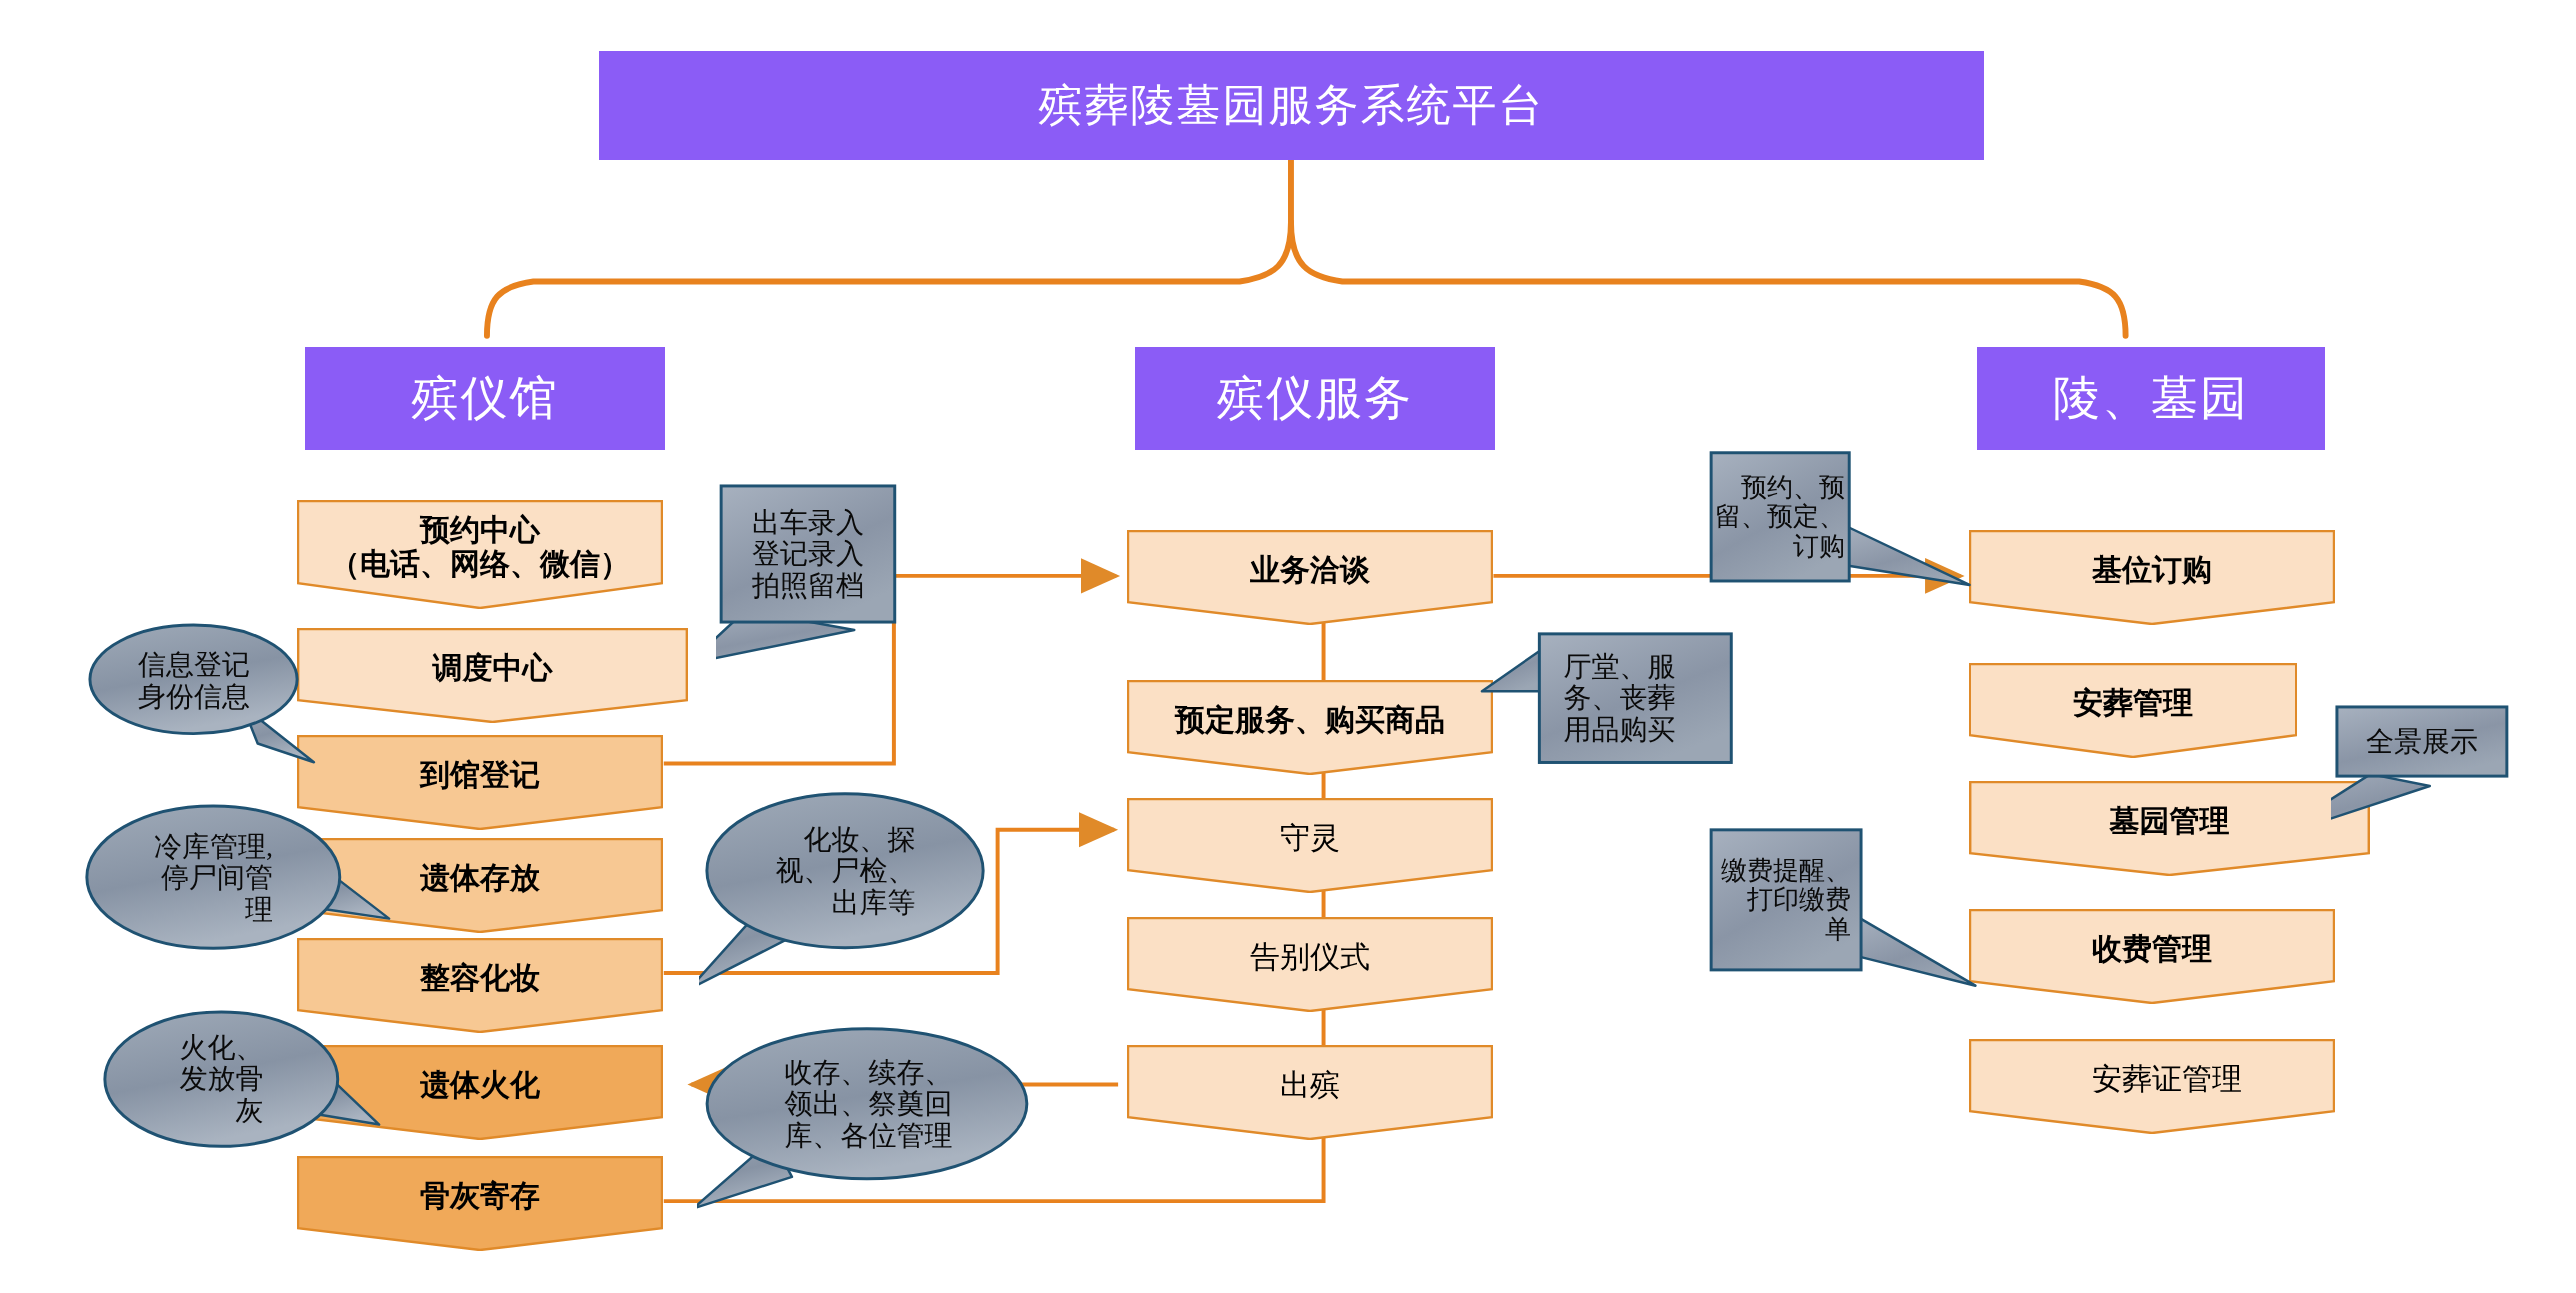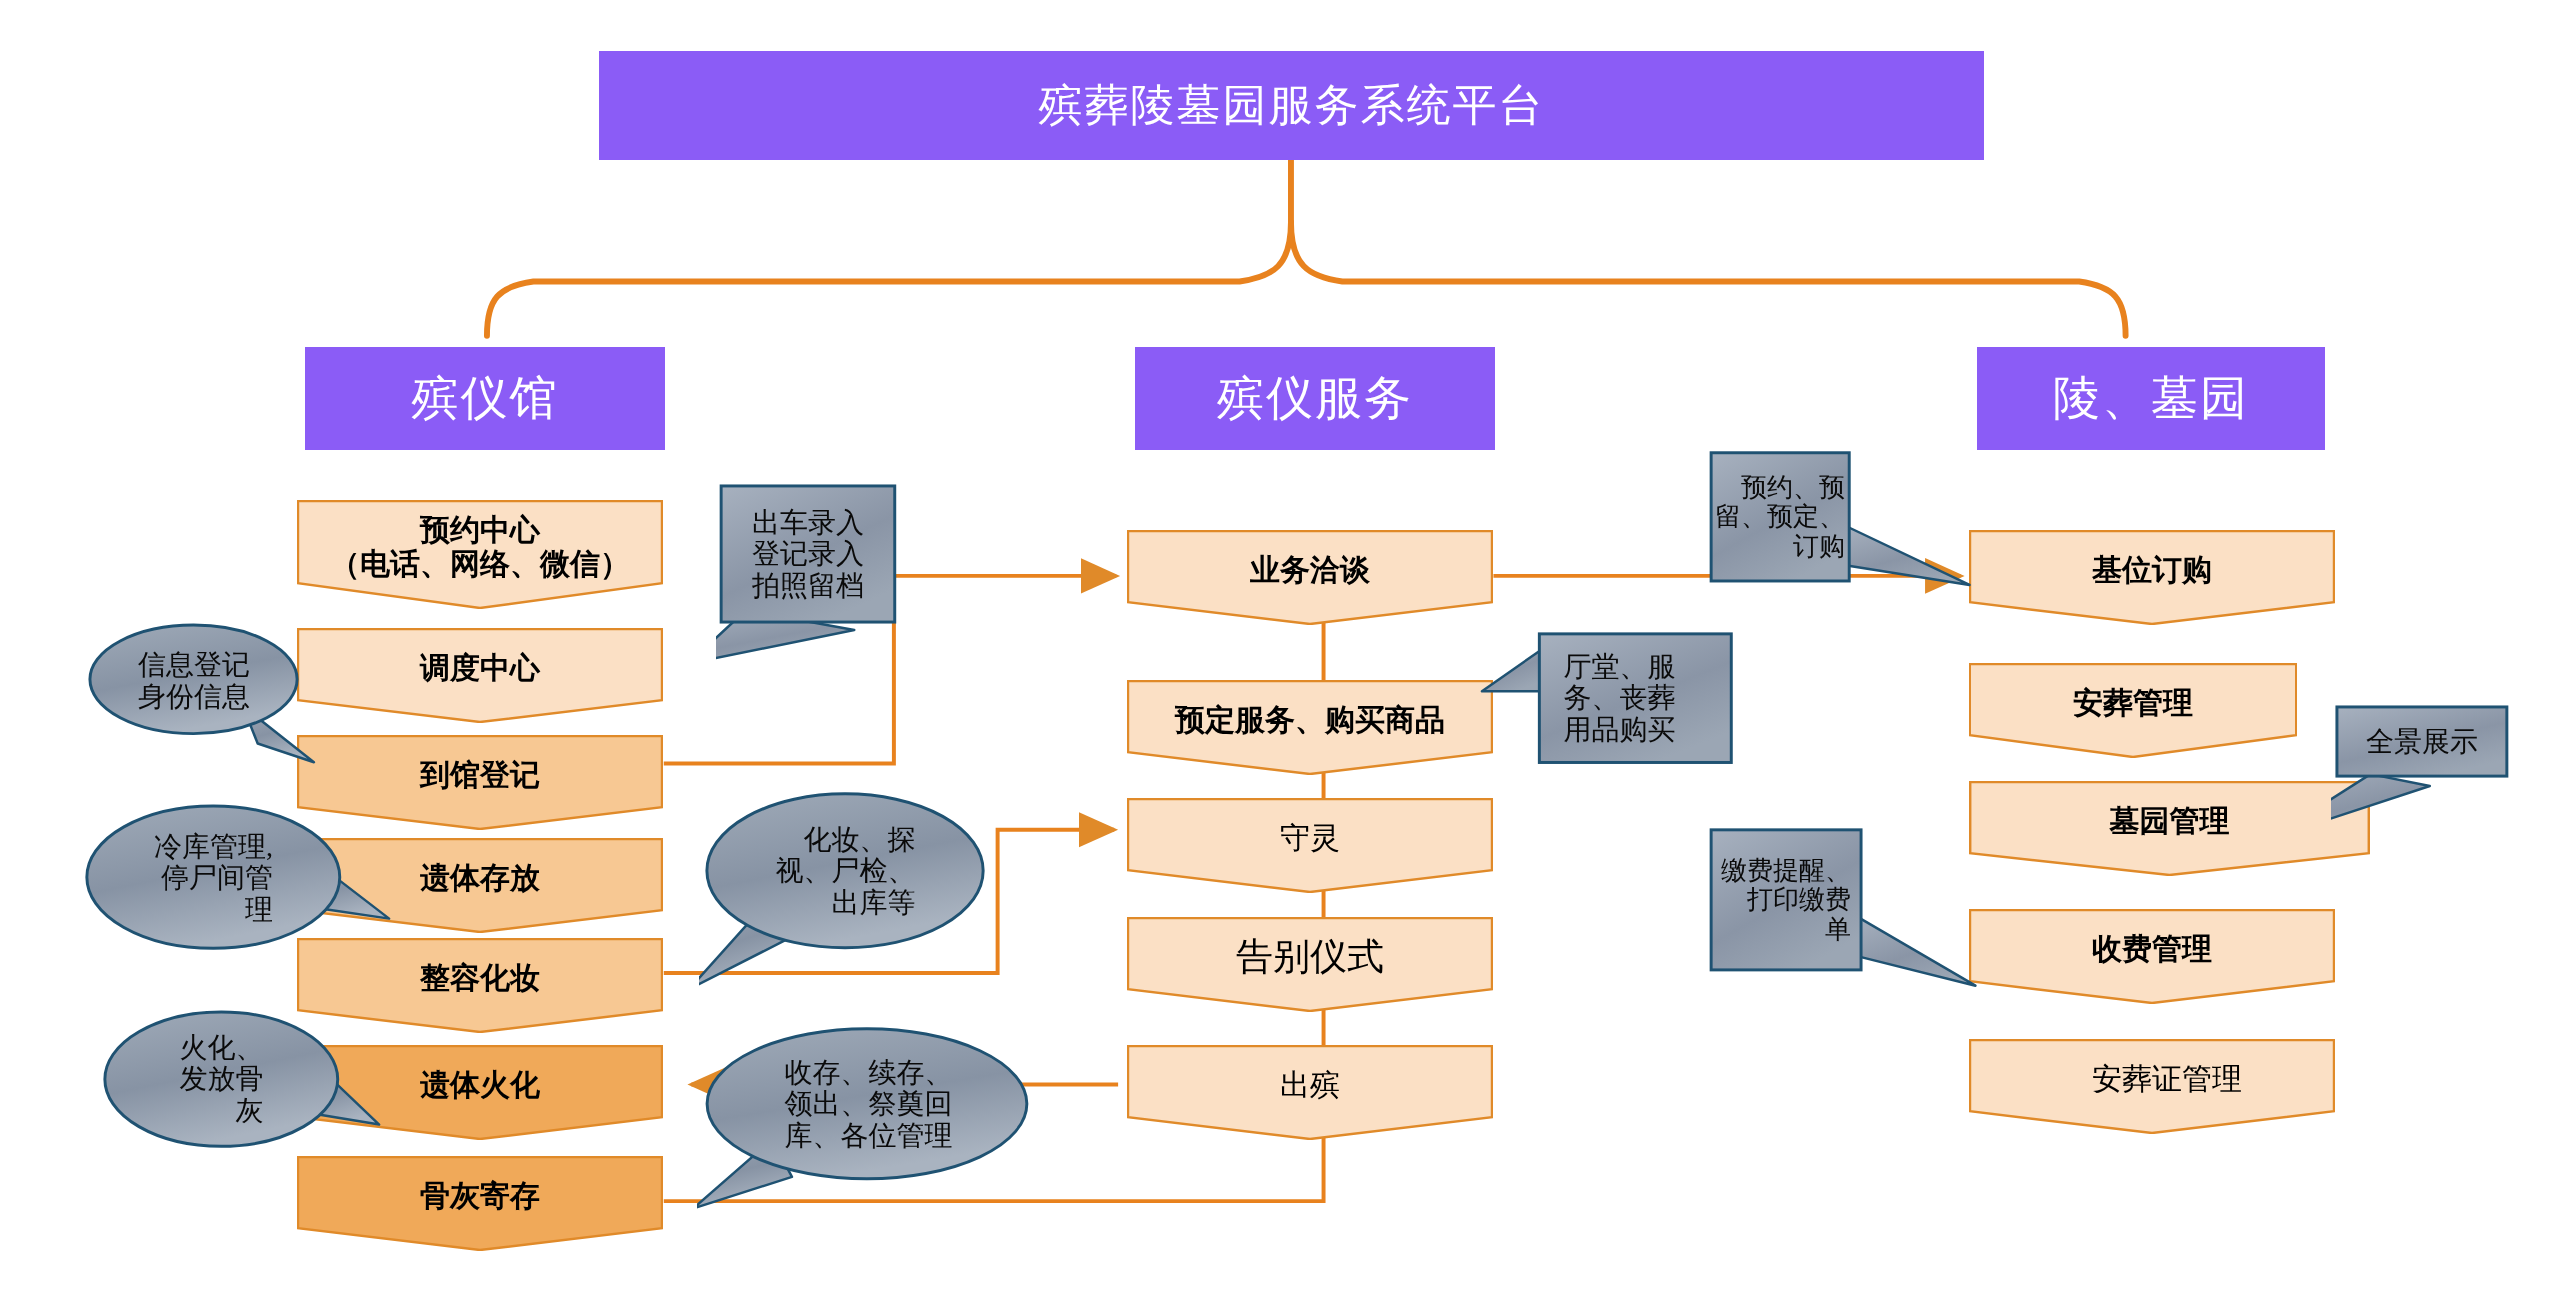--- a/index.html
+++ b/index.html
@@ -108,21 +108,21 @@
       <polygon points="1,1 370,1 370,84 185.5,109 1,84" fill="#FBE0C5" stroke="#E08A29" stroke-width="2.5"></polygon>
     </svg>
     <div class="inner" style="font-size:30px;font-weight:bold;">
       <div class="lbl">
         <div>预约中心</div>
         <div>（电话、网络、微信）</div>
       </div>
     </div>
   </div>
 
-  <div class="chev" style="left:297px;top:628px;width:366px;height:95px;">
+  <div class="chev" style="left:297px;top:628px;width:366px;height:95px;padding-left:25px;">
     <svg class="shape" viewBox="0 0 371 96" preserveAspectRatio="none">
       <polygon points="1,1 370,1 370,73 185.5,95 1,73" fill="#FBE0C5" stroke="#E08A29" stroke-width="2.5"></polygon>
     </svg>
     <div class="inner" style="font-size:30px;font-weight:bold;">
       <span class="lbl">调度中心</span>
     </div>
   </div>
 
   <div class="chev" style="left:297px;top:735px;width:366px;height:95px;">
     <svg class="shape" viewBox="0 0 371 96" preserveAspectRatio="none">
@@ -193,21 +193,21 @@
     </svg>
     <div class="inner" style="font-size:30px;">
       <span class="lbl">守灵</span>
     </div>
   </div>
 
   <div class="chev" style="left:1127px;top:917px;width:366px;height:95px;">
     <svg class="shape" viewBox="0 0 371 96" preserveAspectRatio="none">
       <polygon points="1,1 370,1 370,73 185.5,95 1,73" fill="#FBE0C5" stroke="#E08A29" stroke-width="2.5"></polygon>
     </svg>
-    <div class="inner" style="font-size:37px;align-items:center;">
+    <div class="inner" style="font-size:30px;align-items:center;">
       <span class="lbl">告别仪式</span>
     </div>
   </div>
 
   <div class="chev" style="left:1127px;top:1045px;width:366px;height:95px;">
     <svg class="shape" viewBox="0 0 371 96" preserveAspectRatio="none">
       <polygon points="1,1 370,1 370,73 185.5,95 1,73" fill="#FBE0C5" stroke="#E08A29" stroke-width="2.5"></polygon>
     </svg>
     <div class="inner" style="font-size:30px;">
       <span class="lbl">出殡</span>

